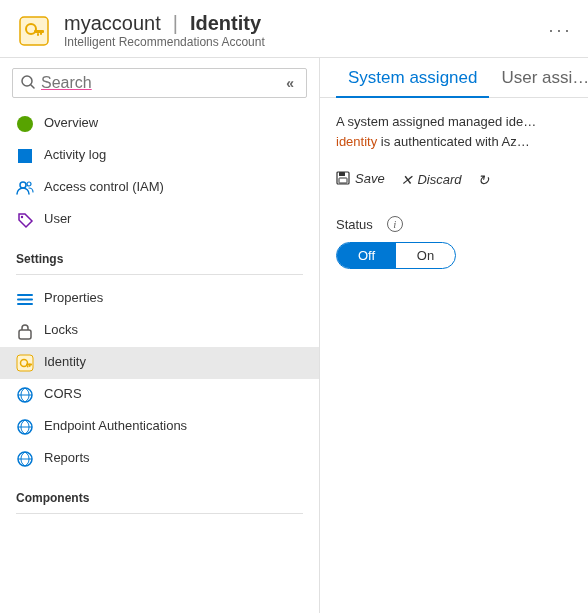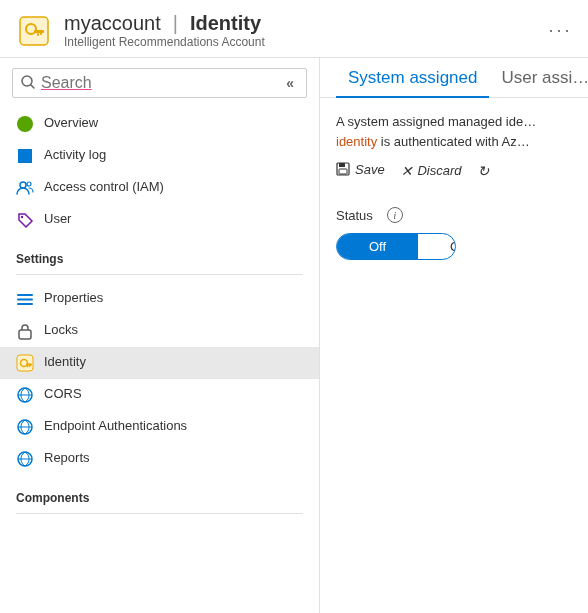--- a/index.html
+++ b/index.html
@@ -181,21 +181,21 @@
     
     .content-body {
       padding: 14px 16px;
       flex: 1;
       overflow-y: auto;
     }
     .description-text {
       font-size: 13px;
       color: #333;
       line-height: 1.5;
-      margin-bottom: 7px;
+      margin-bottom: 16px;
     }
     .description-text .link-orange {
       color: #ca5010;
       cursor: pointer;
     }
 
     
     .toolbar {
       display: flex;
       align-items: center;
@@ -250,21 +250,22 @@
     .toggle-container {
       display: flex;
       align-items: center;
       border: 1px solid #0078d4;
       border-radius: 20px;
       overflow: hidden;
       width: 120px;
     }
     .toggle-option {
       flex: 1;
-      padding: 5px 32px;
+      text-align: center;
+      padding: 5px 14px;
       font-size: 13px;
       cursor: pointer;
       color: #333;
     }
     .toggle-option.selected {
       background: #0078d4;
       color: #fff;
     }
 
     

